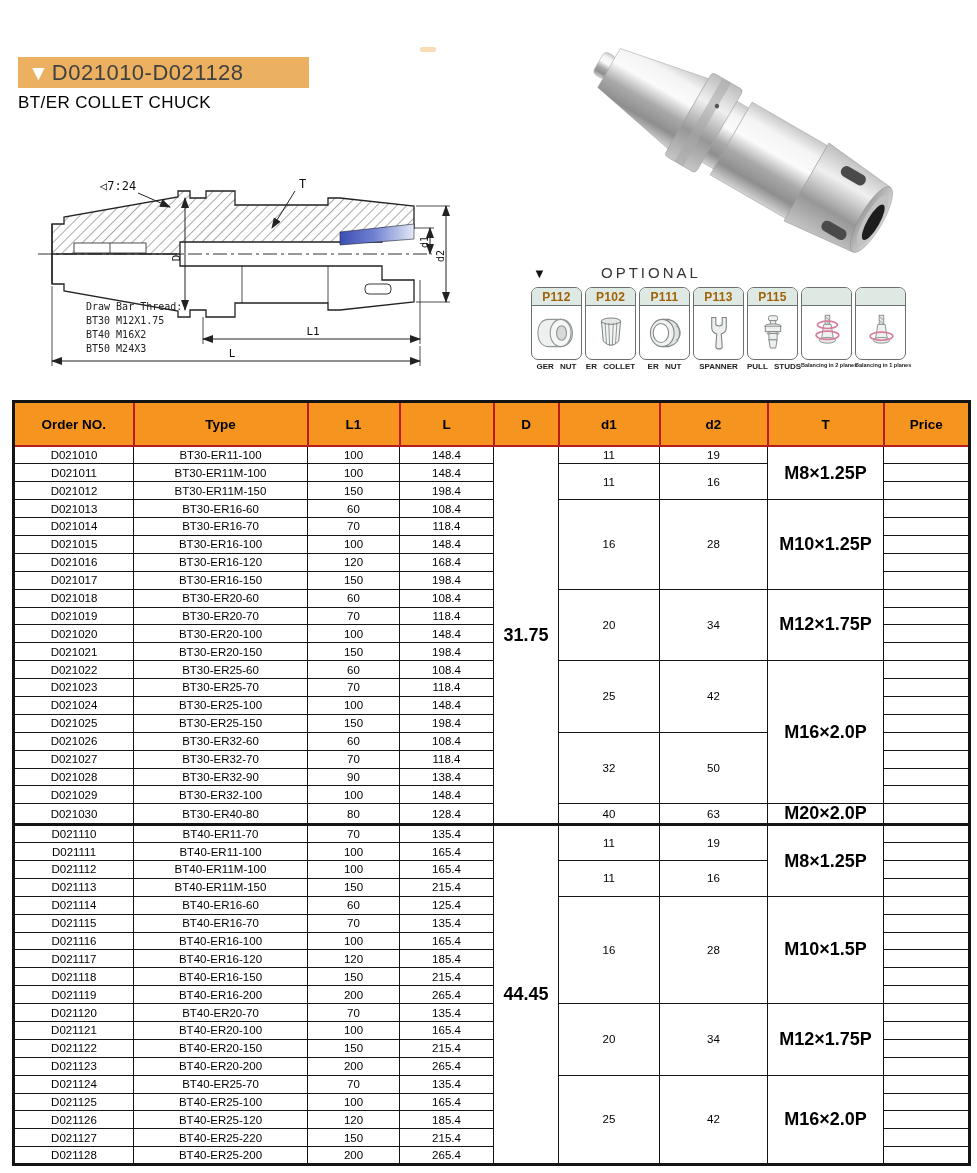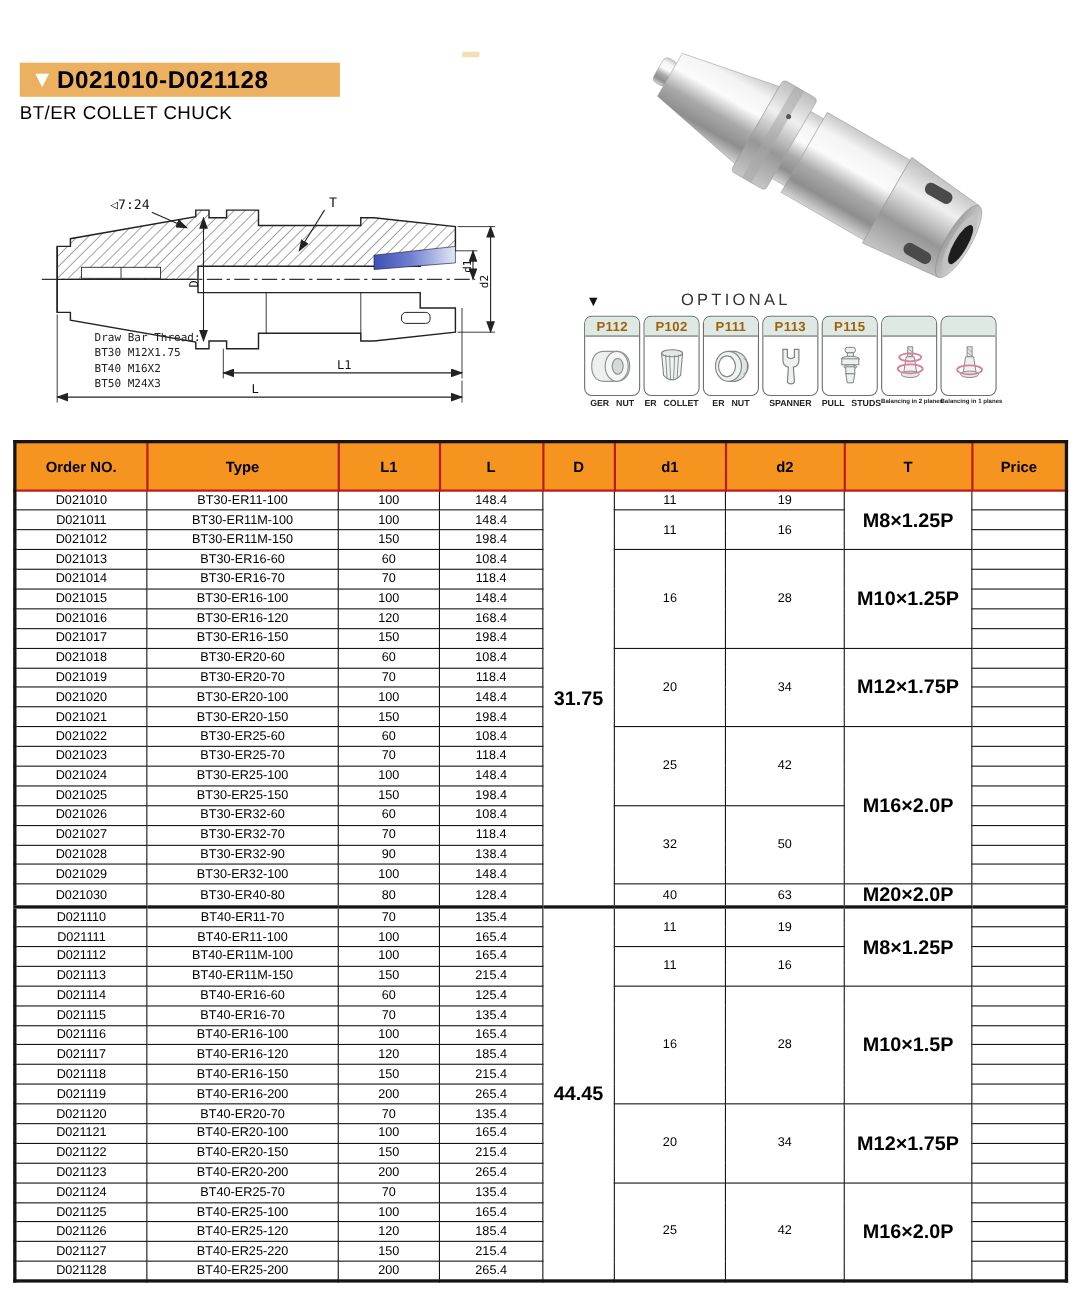--- a/index.html
+++ b/index.html
@@ -7,31 +7,31 @@
     width:977px;height:1173px;position:relative;background:#ffffff;
     font-family:"Liberation Sans", sans-serif;color:#000;overflow:hidden;
   }
   
   .banner{
     position:absolute;left:18px;top:57px;width:291px;height:31px;
     display:flex;align-items:center;padding-left:10px;box-sizing:border-box;
     background:#EBB161;
   }
   .banner .tri{color:#fff;font-size:21px;line-height:1;margin-right:3px;}
-  .banner .rng{color:#000000;font-size:22px;font-weight:bold;letter-spacing:.5px;}
+  .banner .rng{color:#404040;font-size:22px;font-weight:normal;letter-spacing:.5px;}
   .subtitle{position:absolute;left:18px;top:93px;font-size:17px;color:#000000;letter-spacing:.4px;}
   .artifact{position:absolute;left:420px;top:47px;width:16px;height:5px;background:#F3C98D;opacity:.65;border-radius:2px;}
 
   
   .drawing{position:absolute;left:30px;top:146px;}
   .photo{position:absolute;left:543px;top:18px;overflow:visible;}
 
   
   .opt-marker{position:absolute;left:533px;top:267px;font-size:13px;color:#111;line-height:1;}
-  .opt-title{position:absolute;left:601px;top:264px;font-size:15px;color:#333;letter-spacing:3px;font-weight:500;margin-left:18px;}
+  .opt-title{position:absolute;left:601px;top:264px;font-size:15px;color:#333;letter-spacing:3px;font-weight:500;}
   .opt-cards{position:absolute;left:531px;top:287px;display:flex;gap:3px;}
   .card{width:51px;height:73px;border:1.5px solid #6a706e;border-radius:7px;background:#fff;
         box-sizing:border-box;overflow:hidden;display:flex;flex-direction:column;}
   .card .band{height:17px;background:#dfe9e4;border-bottom:1.3px solid #6a706e;
         display:flex;align-items:center;justify-content:center;
         font-size:12px;color:#a16207;font-weight:600;letter-spacing:.3px;flex:none;}
   .card .iconbox{flex:1;display:flex;align-items:center;justify-content:center;}
   .opt-captions{position:absolute;left:531px;top:362px;display:flex;gap:3px;}
   .cap{width:51px;flex:none;text-align:center;font-size:8px;font-weight:bold;color:#222;
        white-space:nowrap;overflow:visible;word-spacing:4px;}

